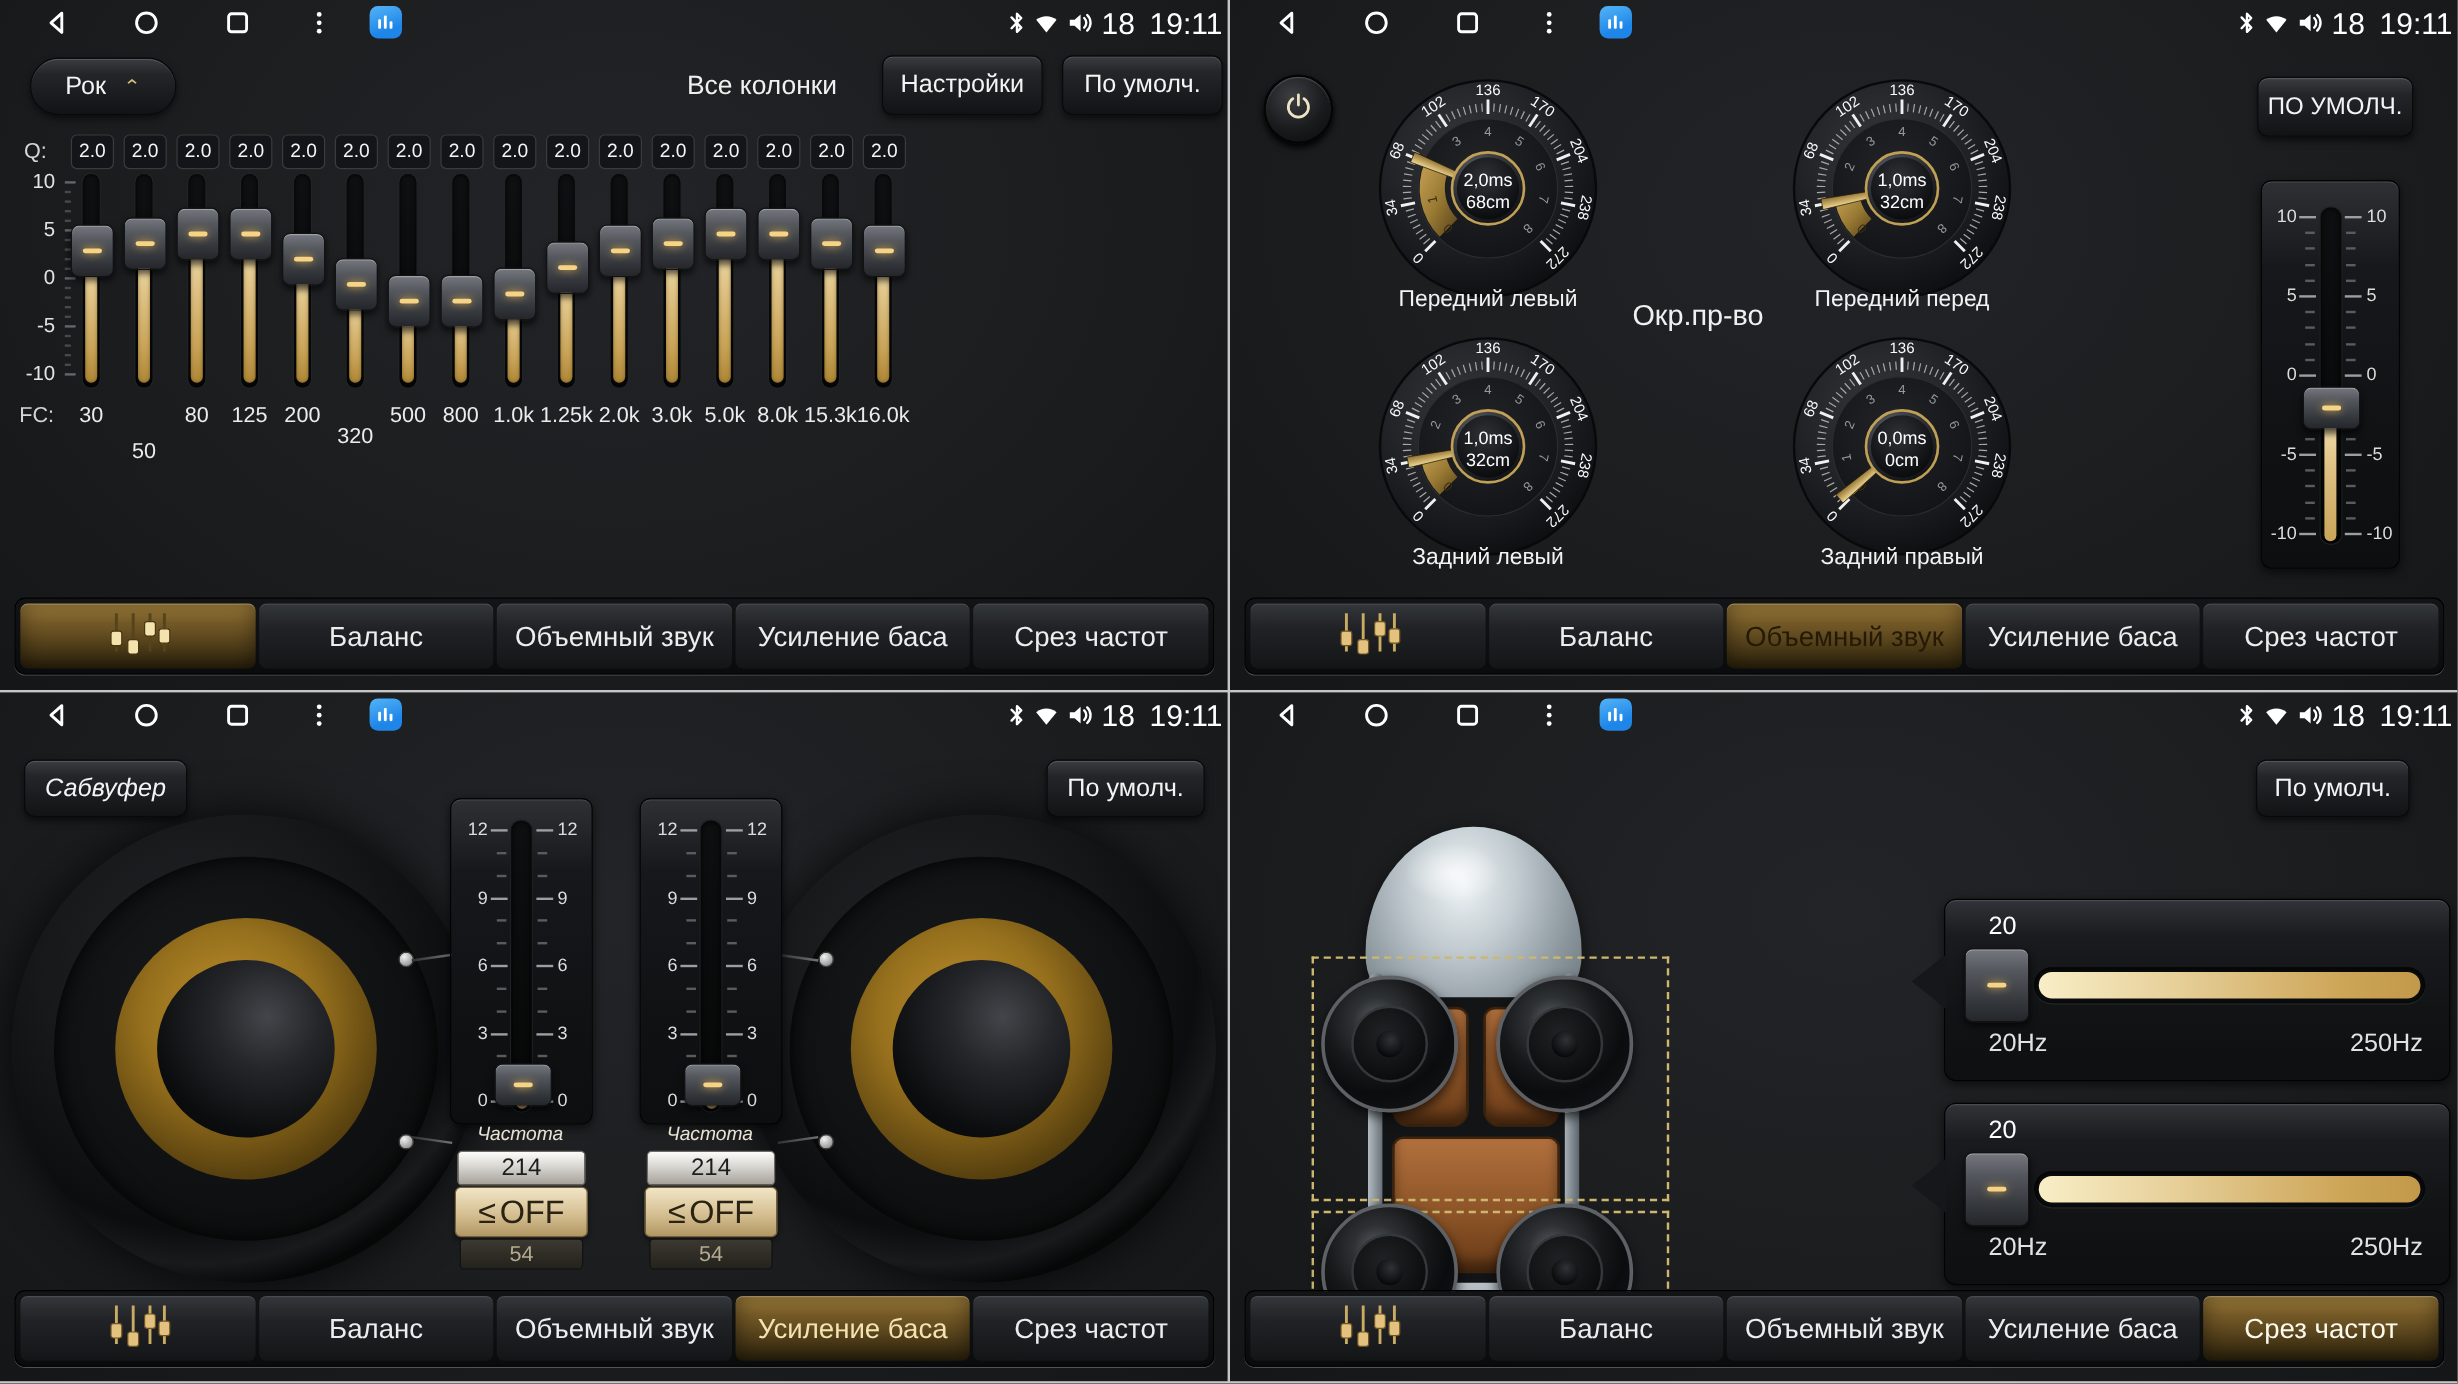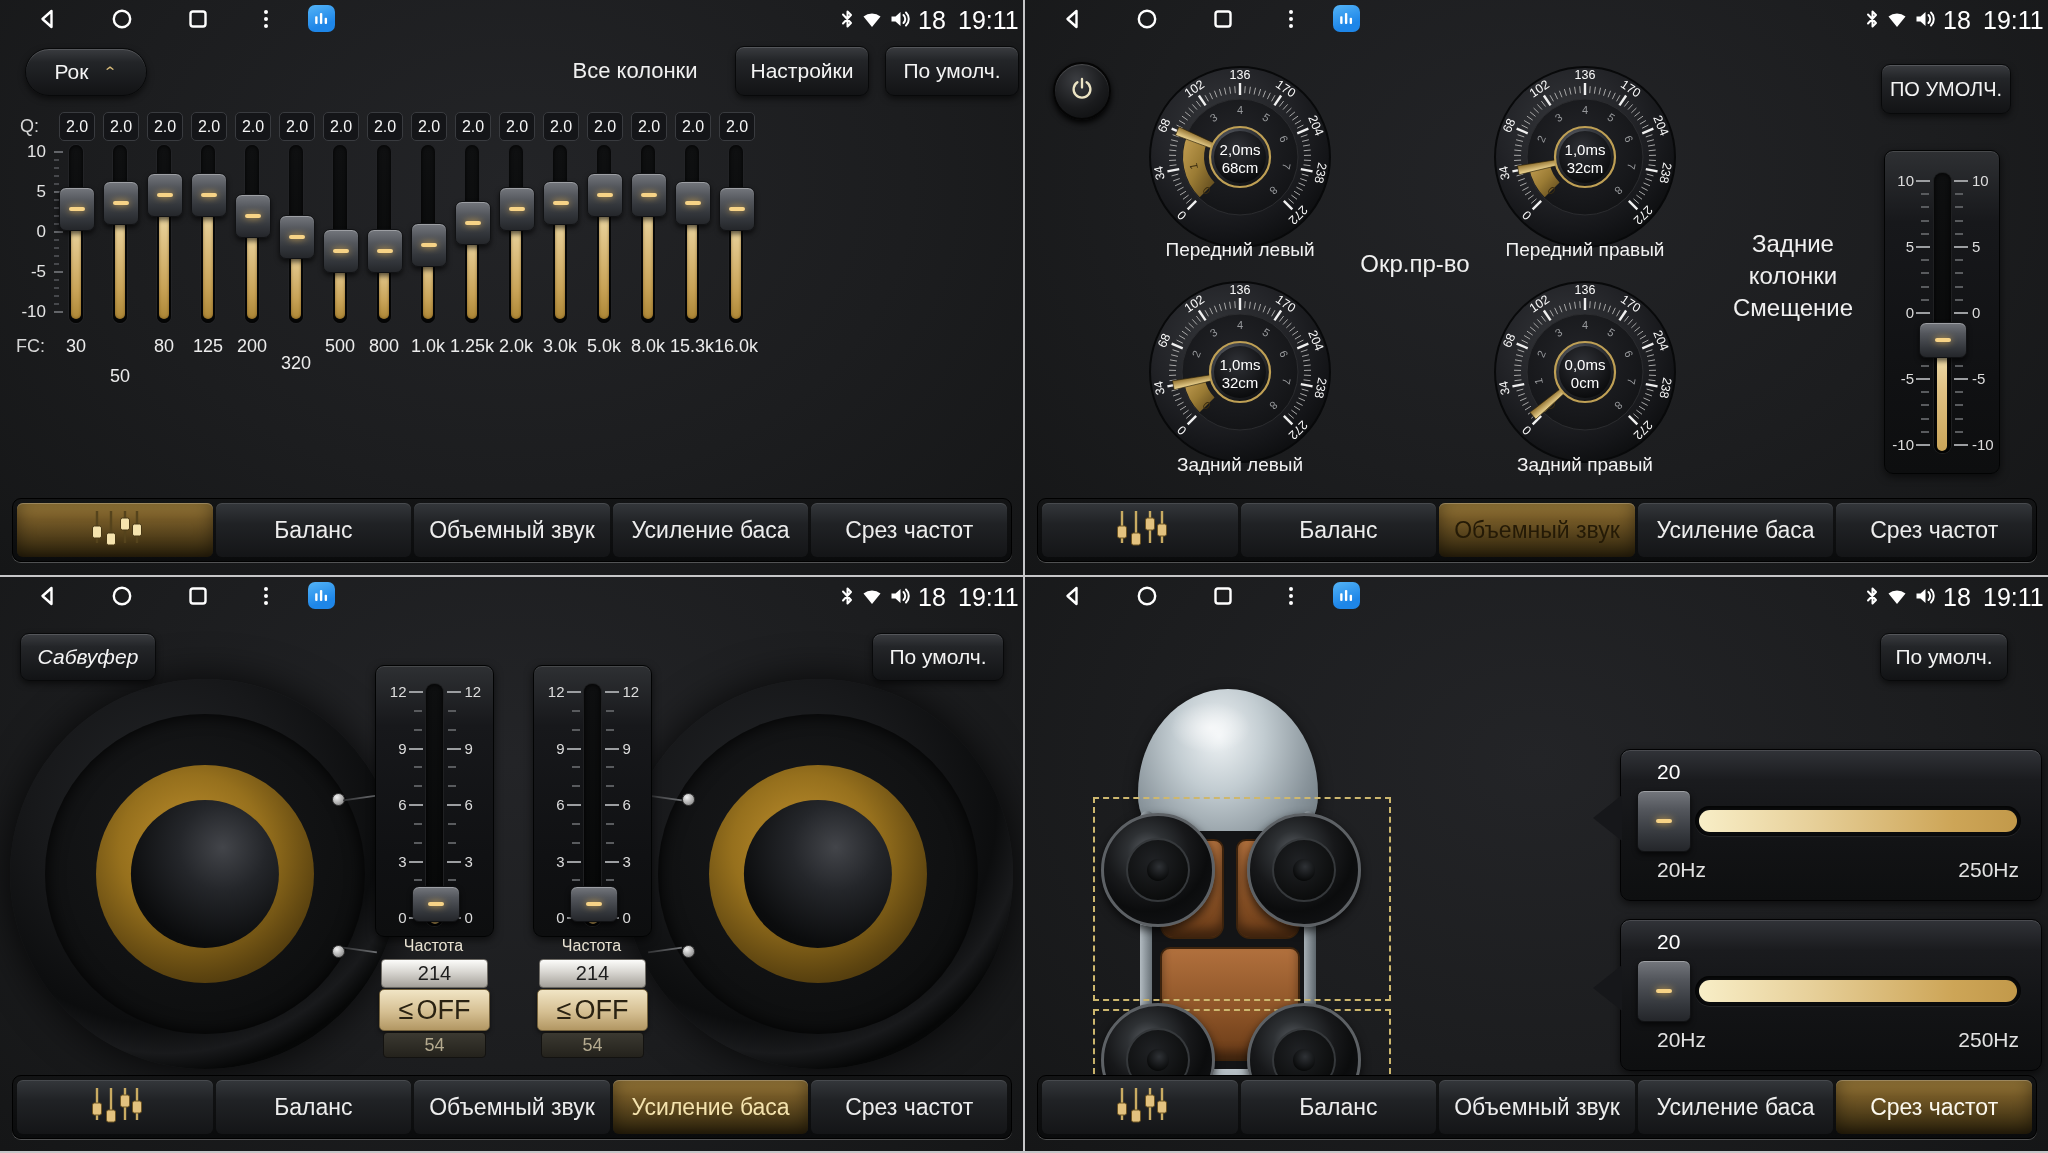--- a/index.html
+++ b/index.html
@@ -56,21 +56,21 @@
   .vfill{position:absolute;border-radius:5px;background:linear-gradient(180deg,#f4e7ba 0%,#e2c громadius 40%,#c9a458 100%);}
   .vfill{background:linear-gradient(180deg,#f4e7ba 0%,#dfc184 45%,#c9a458 100%);}
   
   .spk{position:absolute;width:390px;height:390px;border-radius:50%;background:radial-gradient(circle at 40% 33%,#232528 0%,#17181a 38%,#0c0d0e 62%,#191a1c 70%,#060707 76%,#101112 100%);box-shadow:0 0 40px rgba(0,0,0,.8);}
   .spk .ring-mesh{position:absolute;inset:9%;border-radius:50%;background:radial-gradient(circle at 42% 36%,#17181a 0%,#101112 55%,#0a0b0b 100%);box-shadow:inset 0 0 18px #000;}
   .spk .ring-gold{position:absolute;inset:22%;border-radius:50%;background:radial-gradient(circle at 44% 38%,#c2922f 0%,#96701d 40%,#5e4510 70%,#2b1f06 100%);}
   .spk .cone{position:absolute;inset:35%;border-radius:50%;background:radial-gradient(circle at 44% 38%,#232528 0%,#121314 60%,#0a0b0b 100%);box-shadow:0 0 14px rgba(0,0,0,.9);}
   .spk .dome{position:absolute;inset:50%;border-radius:50%;background:radial-gradient(circle at 62% 32%,#43454a 0%,#24262a 32%,#0b0c0d 72%,#060707 100%);transform:translate(-50%,-50%);width:38%;height:38%;left:50%;top:50%;}
   .pin{position:absolute;width:11px;height:11px;border-radius:50%;background:radial-gradient(circle at 35% 30%,#f2f2f2,#9c9c9c 70%,#5c5c5c);border:1px solid #3c3c3c;}
   .pinline{position:absolute;height:2px;background:linear-gradient(90deg,#303133,#707275);}
-  .freq-title{position:absolute;color:#e8e2d2;font-size:16px;text-align:center;}
+  .freq-title{position:absolute;color:#e8e2d2;font-size:16px;text-align:center;font-style:italic;}
   .pick{position:absolute;display:flex;align-items:center;justify-content:center;}
   .pick-prev{background:linear-gradient(180deg,#fcfcfa 0%,#d8d6d1 45%,#a5a19a 100%);border:1px solid #6e6b65;border-radius:4px;color:#1d1d1d;font-size:20px;}
   .pick-cur{background:linear-gradient(180deg,#f1e5c5 0%,#d5bf92 55%,#b29763 100%);border:1px solid #73613c;border-radius:5px;color:#2a2212;font-size:27px;box-shadow:0 2px 4px rgba(0,0,0,.5);}
   .pick-next{background:linear-gradient(180deg,#3b3931 0%,#24221c 100%);border:1px solid #131210;border-radius:4px;color:#b5ab90;font-size:18px;}
   
   .page-title{position:absolute;color:#f5f5f5;font-size:24px;text-align:center;}
   .hpanel{position:absolute;width:420px;height:150px;background:linear-gradient(180deg,#313338 0%,#1a1b1e 20%,#121315 62%,#0e0f10 100%);border:1px solid #020203;border-radius:10px;box-shadow:inset 0 1px 0 rgba(255,255,255,.12),0 3px 9px rgba(0,0,0,.6);}
   .hpanel .notch{position:absolute;left:-28px;top:45px;width:0;height:0;border-top:23px solid transparent;border-bottom:23px solid transparent;border-right:29px solid #16171a;}
   .hval{position:absolute;left:36px;top:10px;color:#fff;font-size:21px;}
   .hgroove{position:absolute;left:74px;top:56px;width:326px;height:30px;background:#0b0c0d;border-radius:15px;box-shadow:inset 0 1px 4px #000,0 1px 0 rgba(255,255,255,.08);}
@@ -559,21 +559,21 @@
           <text x="121.3895860684311" y="59.5051934156291" fill="#97999c" font-size="11" text-anchor="middle" transform="rotate(33.75 121.3895860684311 55.5051934156291)">5</text>
           <text x="138.8842777942861" y="80.82253696265823" fill="#97999c" font-size="11" text-anchor="middle" transform="rotate(67.5 138.8842777942861 76.82253696265823)">6</text>
           <text x="141.58730081915346" y="108.26679029576607" fill="#97999c" font-size="11" text-anchor="middle" transform="rotate(101.25 141.58730081915346 104.26679029576607)">7</text>
           <text x="128.587572106361" y="132.587572106361" fill="#97999c" font-size="11" text-anchor="middle" transform="rotate(135 128.587572106361 128.587572106361)">8</text>
           <polygon points="92,66 98,66 99.5,27 90.5,27" fill="url(#gNeedle)" stroke="#2a2008" stroke-width="0.6" transform="rotate(-101.25 95 95)"></polygon>
           <circle cx="95" cy="95" r="30" fill="url(#gKnob)" stroke="#bfa055" stroke-width="2.2"></circle>
           <circle cx="95" cy="95" r="26" fill="url(#gKnobIn)"></circle>
           <text x="95" y="93" fill="#fff" font-size="15" text-anchor="middle">1,0ms</text>
           <text x="95" y="111" fill="#fff" font-size="15" text-anchor="middle">32cm</text>
         </svg></div>
-      <div class="knob-label abs" style="left: 440px; top: 239px; width: 240px; height: 24px;">Передний правый</div>
+      <div class="knob-label abs" style="left: 440px; top: 239px; width: 240px; height: 24px;">Передний перед</div>
       <div class="knobwrap abs" style="left: 120px; top: 277px; width: 190px; height: 190px;"><svg viewBox="0 0 190 190" width="190" height="190">
           <circle cx="95" cy="95" r="90" fill="url(#gBezel)" stroke="#08090a" stroke-width="2"></circle>
           <line x1="51.15937956643405" y1="138.84062043356596" x2="42.67409819219548" y2="147.3259018078045" stroke="#f0f0f0" stroke-width="2.4"></line>
           <line x1="46.538633823584995" y1="136.8030619490417" x2="41.2381718980396" y2="141.37527184971816" stroke="#a8a8a8" stroke-width="1"></line>
           <line x1="43.594717985238724" y1="133.12475548751573" x2="37.97226526487421" y2="137.29465061896278" stroke="#a8a8a8" stroke-width="1"></line>
           <line x1="40.92937182401874" y1="129.2398476727742" x2="35.01539686727079" y2="132.98483101198389" stroke="#a8a8a8" stroke-width="1"></line>
           <line x1="38.55703908170526" y1="125.16939115686382" x2="32.38359023126677" y2="128.4691683146458" stroke="#a8a8a8" stroke-width="1"></line>
           <line x1="36.490575634974036" y1="120.93544409631934" x2="30.091107345049323" y2="123.77213329435428" stroke="#a8a8a8" stroke-width="1"></line>
           <line x1="34.74117982828667" y1="116.56095061710208" x2="28.150371372005523" y2="118.91917959084762" stroke="#a8a8a8" stroke-width="1"></line>
           <line x1="33.31833178909185" y1="112.0696164783935" x2="26.57189932852377" y2="113.93660578071778" stroke="#a8a8a8" stroke-width="1"></line>
@@ -750,21 +750,20 @@
           <text x="128.587572106361" y="132.587572106361" fill="#97999c" font-size="11" text-anchor="middle" transform="rotate(135 128.587572106361 128.587572106361)">8</text>
           <polygon points="92,66 98,66 99.5,27 90.5,27" fill="url(#gNeedle)" stroke="#2a2008" stroke-width="0.6" transform="rotate(-130 95 95)"></polygon>
           <circle cx="95" cy="95" r="30" fill="url(#gKnob)" stroke="#bfa055" stroke-width="2.2"></circle>
           <circle cx="95" cy="95" r="26" fill="url(#gKnobIn)"></circle>
           <text x="95" y="93" fill="#fff" font-size="15" text-anchor="middle">0,0ms</text>
           <text x="95" y="111" fill="#fff" font-size="15" text-anchor="middle">0cm</text>
         </svg></div>
       <div class="knob-label abs" style="left: 440px; top: 454px; width: 240px; height: 24px;">Задний правый</div>
       <div class="center-label abs" style="left: 320px; top: 250px; width: 140px; height: 30px; text-align: center;">Окр.пр-во</div>
       <div class="btn abs" style="left: 856px; top: 64px; width: 128px; height: 48px; font-size: 20px;">ПО УМОЛЧ.</div>
-      <div class="plain-label abs" style="left: 688px; top: 228px; width: 160px; height: 96px; display: block; text-align: center; font-size: 24px; line-height: 32px;">Задние<br>колонки<br>Смещение</div>
       <div class="vpanel abs" style="left: 859px; top: 150px; width: 114px; height: 322px;">
         <div class="vtrack abs" style="left: 48.5px; top: 22px; width: 17px; height: 280px;"></div>
         <div class="vdash abs" style="left: 31px; top: 29px; width: 14px; height: 2px;"></div>
         <div class="vdash abs" style="left: 69px; top: 29px; width: 14px; height: 2px;"></div>
         <div class="vlabel abs" style="left: 2px; top: 21px; width: 27px; height: 18px; text-align: right;">10</div>
         <div class="vlabel abs" style="left: 87px; top: 21px; width: 25px; height: 18px;">10</div>
         <div class="vdash minor abs" style="left: 36px; top: 42.2px; width: 8px; height: 2px;"></div>
         <div class="vdash minor abs" style="left: 70px; top: 42.2px; width: 8px; height: 2px;"></div>
         <div class="vdash minor abs" style="left: 36px; top: 55.4px; width: 8px; height: 2px;"></div>
         <div class="vdash minor abs" style="left: 70px; top: 55.4px; width: 8px; height: 2px;"></div>

